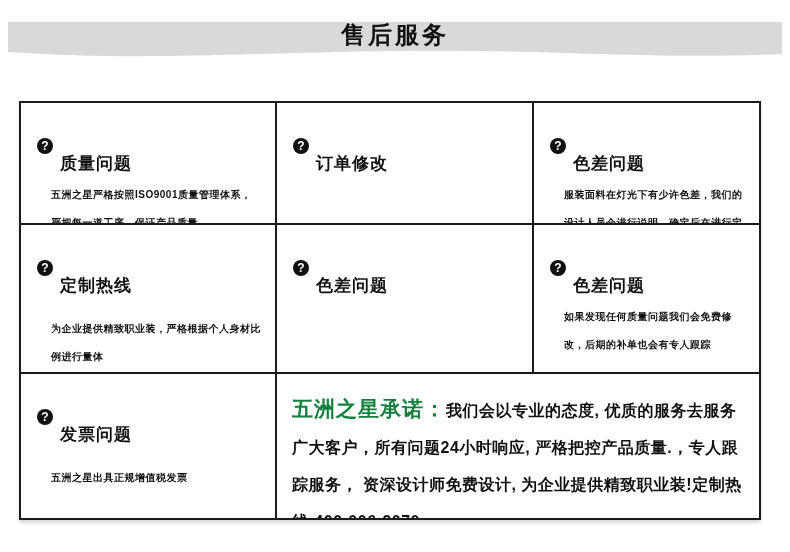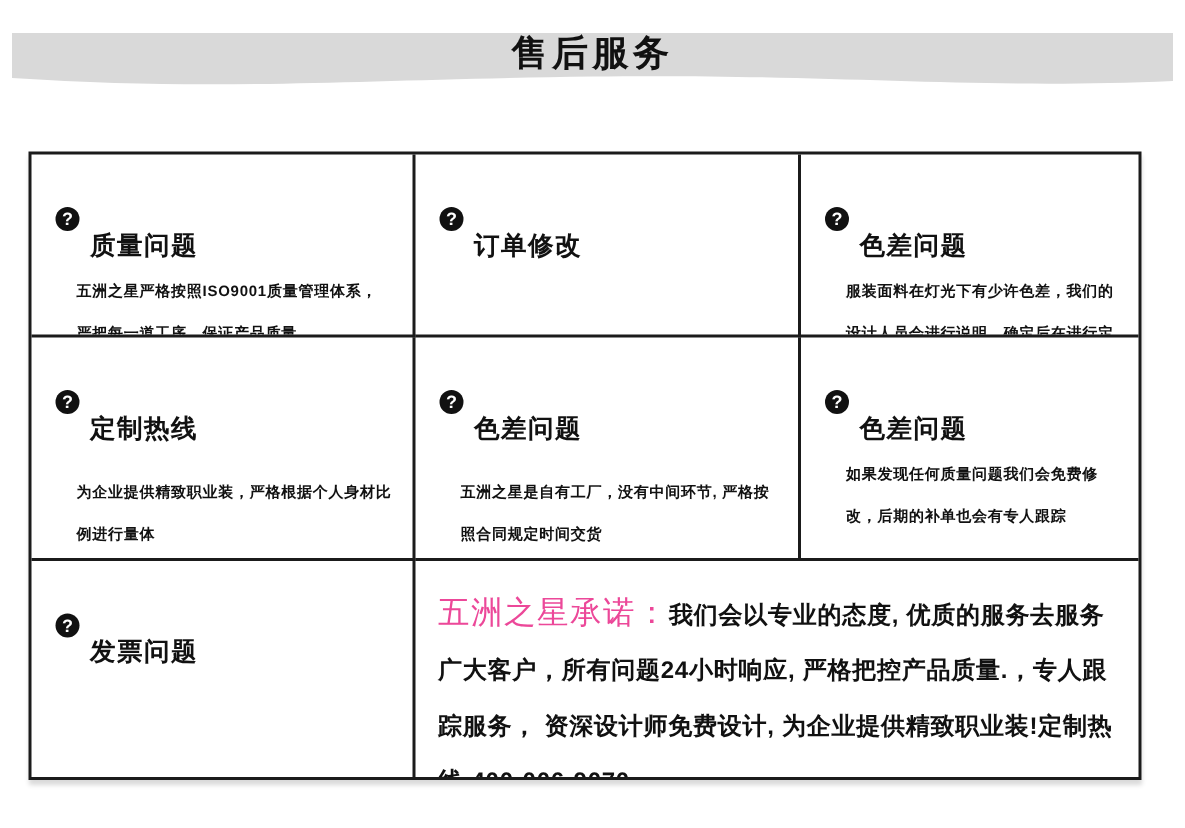--- a/index.html
+++ b/index.html
@@ -47,21 +47,21 @@
     margin:6px 4px 0 14px;font-size:10px;font-weight:700;
     line-height:28px;letter-spacing:0.5px;word-break:break-word;
   }
   .cell-body.wide-gap{margin-top:18px;}
   
   .promise{grid-column:2 / span 2;padding:16px 10px 0 15px;}
   .promise-text{
     margin:0;font-size:16px;font-weight:bold;line-height:37px;
     letter-spacing:0.5px;word-break:break-word;
   }
-  .promise-label{color:#ec4899;font-size:21px;font-weight:normal;letter-spacing:1px;}
+  .promise-label{color:#15803d;font-size:21px;font-weight:bold;letter-spacing:1px;}
 </style>
 </head>
 <body>
 
 <div class="header">
   <div class="band">
     <h1>售后服务</h1>
   </div>
   <svg class="wave" viewBox="0 0 774 13" preserveAspectRatio="none" aria-hidden="true">
     <path d="M0 0 H774 V6 C640 12 548 1 387 3 C226 5 140 13 0 4 Z" fill="#d9d9d9"></path>
@@ -99,35 +99,35 @@
       <span class="cell-title">定制热线</span>
     </div>
     <p class="cell-body wide-gap">为企业提供精致职业装，严格根据个人身材比例进行量体</p>
   </div>
 
   <div class="cell">
     <div class="cell-title-row">
       <span class="qicon">?</span>
       <span class="cell-title">色差问题</span>
     </div>
-    <p class="cell-body wide-gap">五洲之星是自有工厂，没有中间环节, 严格按照合同规定时间交货</p>
   </div>
 
   <div class="cell last-col">
     <div class="cell-title-row">
       <span class="qicon">?</span>
       <span class="cell-title">色差问题</span>
     </div>
     <p class="cell-body">如果发现任何质量问题我们会免费修改，后期的补单也会有专人跟踪</p>
   </div>
 
   <div class="cell last-row">
     <div class="cell-title-row">
       <span class="qicon">?</span>
       <span class="cell-title">发票问题</span>
     </div>
+    <p class="cell-body wide-gap">五洲之星出具正规增值税发票</p>
   </div>
 
   <div class="cell promise last-col last-row">
     <p class="promise-text"><span class="promise-label">五洲之星承诺：</span><span>我们会以专业的态度, 优质的服务去服务广大客户，所有问题24小时响应, 严格把控产品质量.，专人跟踪服务， 资深设计师免费设计, 为企业提供精致职业装!定制热线:400-006-9070</span></p>
   </div>
 
 </div>
 
 </body></html>

